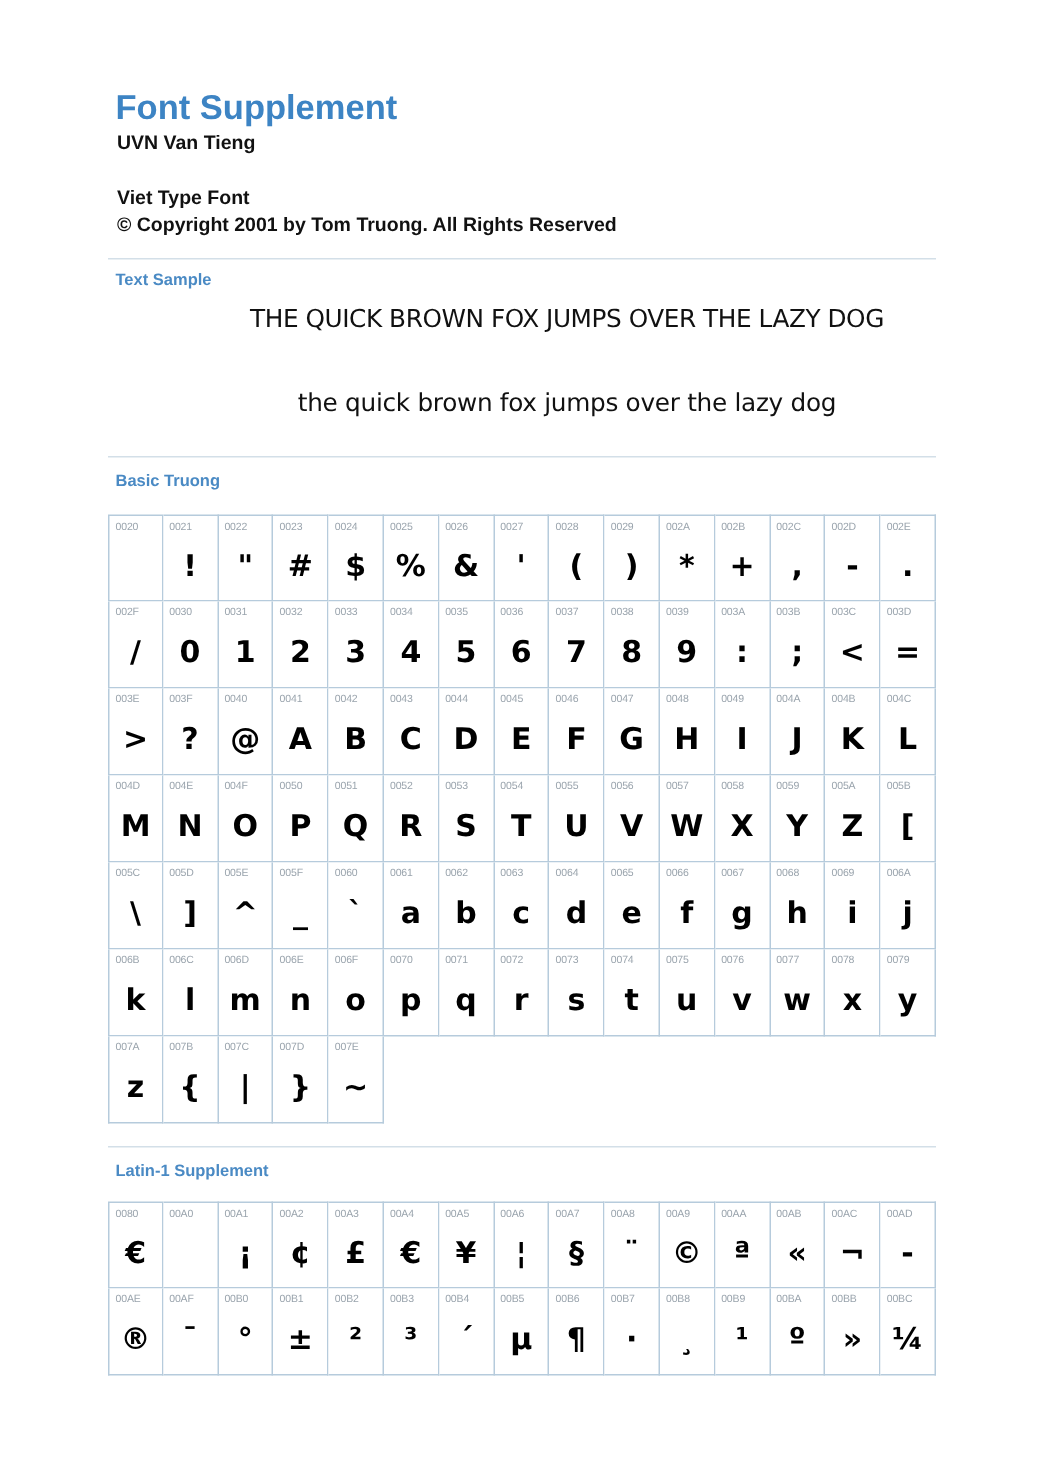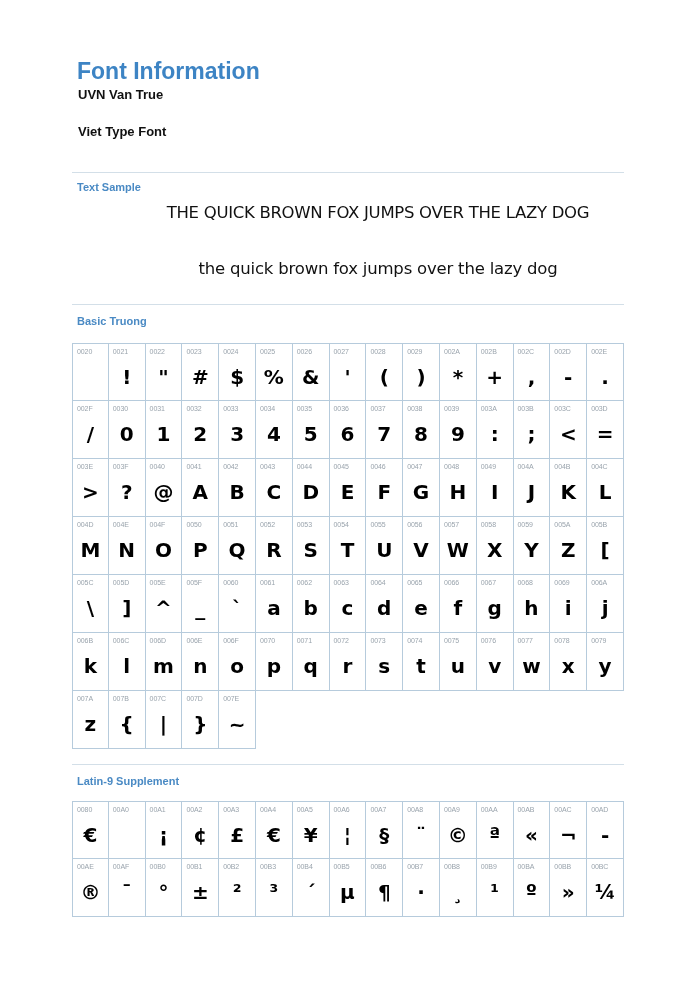--- a/index.html
+++ b/index.html
@@ -111,23 +111,24 @@
       font-size: 20px;
       line-height: 34px;
       color: #000;
     }
   </style>
 </head>
 <body>
 
 <div class="page">
 
-  <h1 class="title">Font Information</h1>
-  <div class="info-line" style="top:87px;">UVN Van True</div>
+  <h1 class="title">Font Supplement</h1>
+  <div class="info-line" style="top:87px;">UVN Van Tieng</div>
   <div class="info-line" style="top:124px;">Viet Type Font</div>
+  <div class="info-line" style="top:142px;">© Copyright 2001 by Tom Truong. All Rights Reserved</div>
 
   <div class="divider" style="top:172px;"></div>
   <div class="section-heading" style="top:179px;">Text Sample</div>
   <div class="sample sample-upper">THE QUICK BROWN FOX JUMPS OVER THE LAZY DOG</div>
   <div class="sample sample-lower">the quick brown fox jumps over the lazy dog</div>
 
   <div class="divider" style="top:304px;"></div>
   <div class="section-heading" style="top:313px;">Basic Truong</div>
   <div class="grid" id="grid-basic" style="top:343px;">
       <div class="cell first-col first-row">
@@ -506,21 +507,21 @@
         <span class="code">007D</span>
         <span class="glyph">}</span>
       </div>
       <div class="cell">
         <span class="code">007E</span>
         <span class="glyph">~</span>
       </div>
     </div>
 
   <div class="divider" style="top:764px;"></div>
-  <div class="section-heading" style="top:773px;">Latin-9 Supplement</div>
+  <div class="section-heading" style="top:773px;">Latin-1 Supplement</div>
   <div class="grid" id="grid-latin1" style="top:801px;">
       <div class="cell first-col first-row">
         <span class="code">0080</span>
         <span class="glyph">€</span>
       </div>
       <div class="cell first-row">
         <span class="code">00A0</span>
         <span class="glyph"> </span>
       </div>
       <div class="cell first-row">

